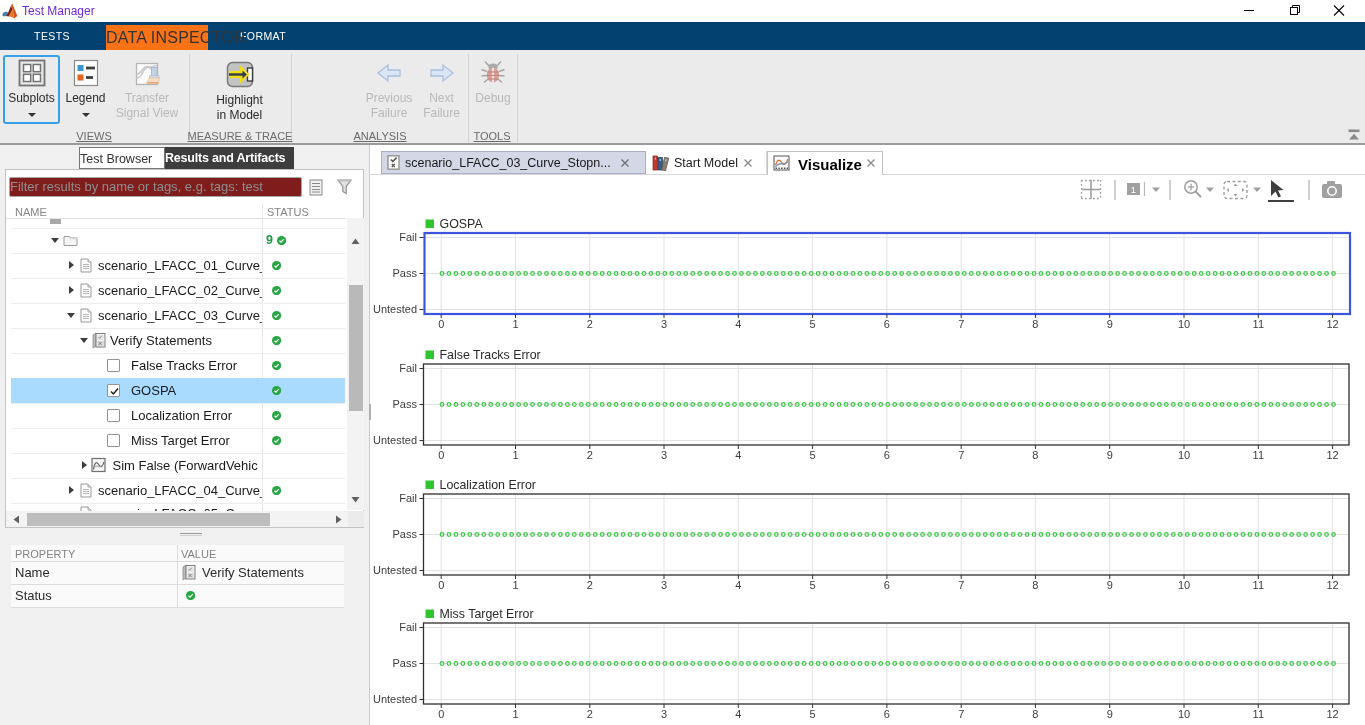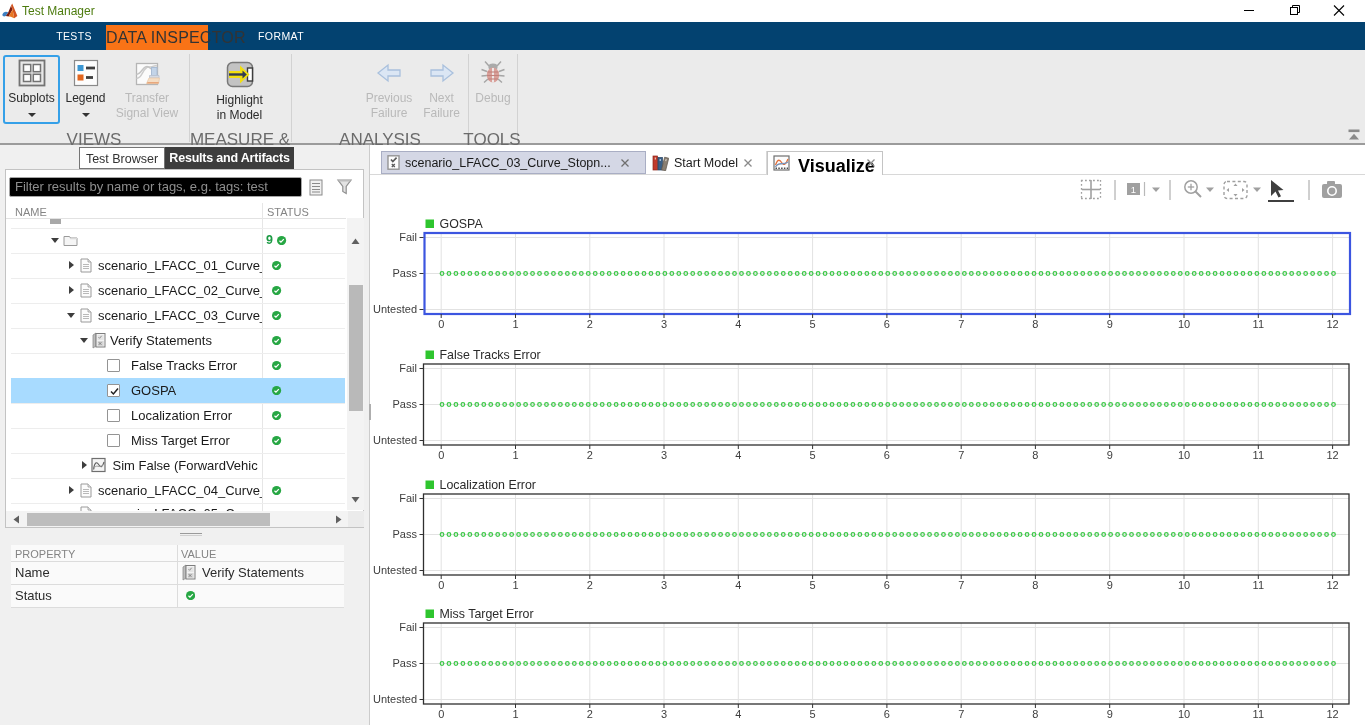--- a/index.html
+++ b/index.html
@@ -1,35 +1,35 @@
 <!DOCTYPE html>
 <html><head>
 <meta charset="utf-8">
 <style>
 * { margin:0; padding:0; box-sizing:border-box; }
 html,body { width:1365px; height:725px; overflow:hidden; font-family:"Liberation Sans", sans-serif; background:#f0f0f0; }
 .abs { position:absolute; }
 #titlebar { position:absolute; left:0; top:0; width:1365px; height:22px; background:#ffffff; }
-#titlebar .title { position:absolute; left:22px; top:4px; font-size:12px; color:#4d7c0f; }
+#titlebar .title { position:absolute; left:22px; top:4px; font-size:12px; color:#6d28d9; }
 #bluebar { position:absolute; left:0; top:22px; width:1365px; height:28px; background:#034270; }
-.btab { position:absolute; top:0; height:28px; line-height:28px; font-size:10.5px; color:#fff; text-align:right; letter-spacing:0.4px; }
+.btab { position:absolute; top:0; height:28px; line-height:28px; font-size:10.5px; color:#fff; text-align:center; letter-spacing:0.4px; }
 #seltab { position:absolute; left:106px; top:25px; width:102px; height:25px; background:#f97316; line-height:25px; font-size:16px; color:#333; text-align:center; letter-spacing:0.2px; white-space:nowrap; }
 #toolbar { position:absolute; left:0; top:50px; width:1365px; height:95px; background:#ebebeb; border-bottom:2px solid #9b9b9b; }
 .tsep { position:absolute; top:4px; height:88px; width:1px; background:#d2d2d2; }
-.glabel { position:absolute; top:80px; width:120px; text-align:center; font-size:17px; color:#6b6b6b; }
+.glabel { position:absolute; top:80px; width:120px; text-align:center; font-size:11px; color:#6b6b6b;text-decoration:underline; }
 .tbtn { position:absolute; top:4px; text-align:center; font-size:12px; color:#2b2b2b; }
 .tbtn.dis { color:#b9b9b9; }
 .tbtn .ic { display:block; margin:4px auto 0; }
 .tbtn .lbl { display:block; margin-top:3px; line-height:14.5px; }
 .caret { display:inline-block; width:0; height:0; border-left:4px solid transparent; border-right:4px solid transparent; border-top:4px solid #333; vertical-align:middle; }
 .caret.lt { border-top-color:#c0c0c0; }
 #leftcol { position:absolute; left:0; top:145px; width:370px; height:580px; background:#f0f0f0; }
 #treebox { position:absolute; left:5px; top:169px; width:359px; height:359px; background:#ffffff; border:1px solid #c3c3c3; }
-.ptab { position:absolute; top:147px; height:22px; font-size:12.5px; line-height:22px; text-align:center; }
-#filter { position:absolute; left:9px; top:177px; width:293px; height:20px; border:1px solid #a6a6a6; border-radius:2px; background:#000000; font-size:13px; color:#8e8e8e; line-height:18px; padding-left:5px; }
+.ptab { position:absolute; top:147px; height:22px; font-size:12.5px; line-height:22px; text-align:left; }
+#filter { position:absolute; left:9px; top:177px; width:293px; height:20px; border:1px solid #a6a6a6; border-radius:2px; background:#7f1d1d; font-size:13px; color:#8e8e8e; line-height:18px; }
 .hdrtxt { font-size:11px; color:#848484; }
 .trow { position:absolute; left:6px; width:334px; height:25px; }
 .trowline { position:absolute; left:6px; width:334px; height:1px; background:#ededed; }
 .tname { position:absolute; top:0; height:25px; line-height:25px; font-size:13px; color:#1a1a1a; white-space:nowrap; }
 .tcaret-d { position:absolute; top:10px; width:0; height:0; border-left:4.5px solid transparent; border-right:4.5px solid transparent; border-top:5px solid #3d3d3d; }
 .tcaret-r { position:absolute; top:8px; width:0; height:0; border-top:4.5px solid transparent; border-bottom:4.5px solid transparent; border-left:5px solid #3d3d3d; }
 .cbox { position:absolute; top:5.5px; width:13px; height:13px; background:#fff; border:1px solid #949494; border-radius:1px; }
 .gcheck { position:absolute; }
 #main { position:absolute; left:369px; top:145px; width:996px; height:580px; background:#ffffff; border-left:1px solid #cccccc; }
 .chart { position:absolute; left:370px; }
@@ -397,21 +397,21 @@
 <svg class="abs" style="left:743px;top:158px" width="10" height="10" viewBox="0 0 10 10">
     <path d="M1.5 1.5 L8.5 8.5 M8.5 1.5 L1.5 8.5" stroke="#8a8a8a" stroke-width="1.3"></path>
   </svg>
 <div class="abs" style="left:766.5px;top:151px;width:116px;height:24px;background:#ffffff;border:1px solid #c4c4c4;border-bottom:none"></div>
 <svg class="abs" style="left:773px;top:155px" width="17" height="16" viewBox="0 0 17 16">
     <rect x="1" y="1" width="15" height="14" fill="#fdfdfd" stroke="#6f6f6f" stroke-width="1.2"></rect>
     <path d="M2.5 10 C5 3, 7 5, 9 8 C11 11, 13 9, 15 4" fill="none" stroke="#e2703a" stroke-width="1.3"></path>
     <path d="M2.5 12 C5.5 6, 9 11, 15 7" fill="none" stroke="#7a93b8" stroke-width="1.3"></path>
     <line x1="2.5" y1="13.2" x2="15" y2="13.2" stroke="#4c4c4c" stroke-width="1.4" stroke-dasharray="1.5 1.3"></line>
   </svg>
-<div class="abs" style="left:798px;top:156px;font-size:18px;font-weight:bold;color:#000">Visualize</div>
+<div class="abs" style="left:798px;top:156px;font-size:15px;font-weight:bold;color:#000">Visualize</div>
 <svg class="abs" style="left:866px;top:158px" width="10" height="10" viewBox="0 0 10 10">
     <path d="M1.5 1.5 L8.5 8.5 M8.5 1.5 L1.5 8.5" stroke="#8a8a8a" stroke-width="1.3"></path>
   </svg>
 <svg class="abs" style="left:1075px;top:176px" width="280" height="28" viewBox="0 0 280 28">
     <g stroke="#a0a0a0" fill="none">
       <g stroke-width="1.6">
         <line x1="7" y1="13.5" x2="25" y2="13.5"></line>
         <line x1="16" y1="4" x2="16" y2="23"></line>
       </g>
       <g stroke-width="1.3" stroke-dasharray="1.8 2.2">

